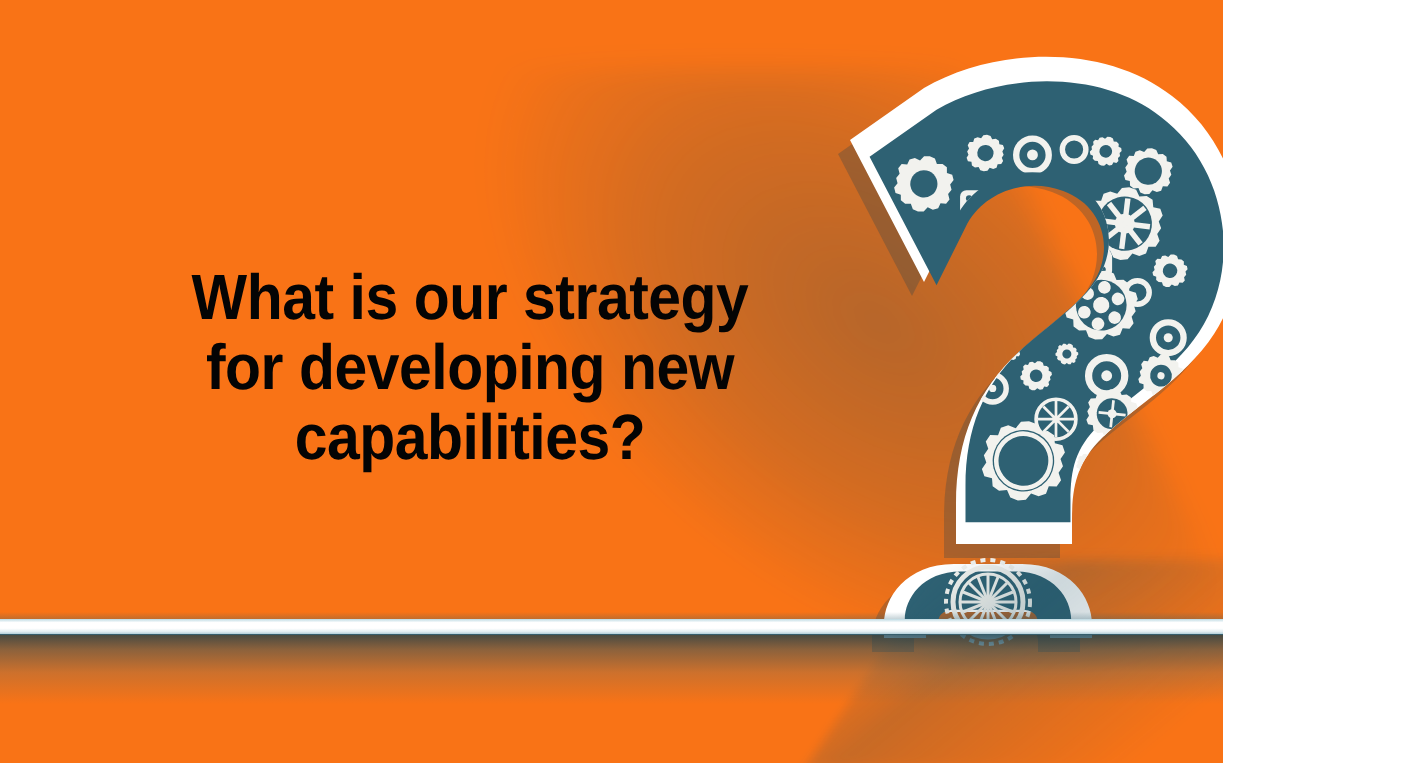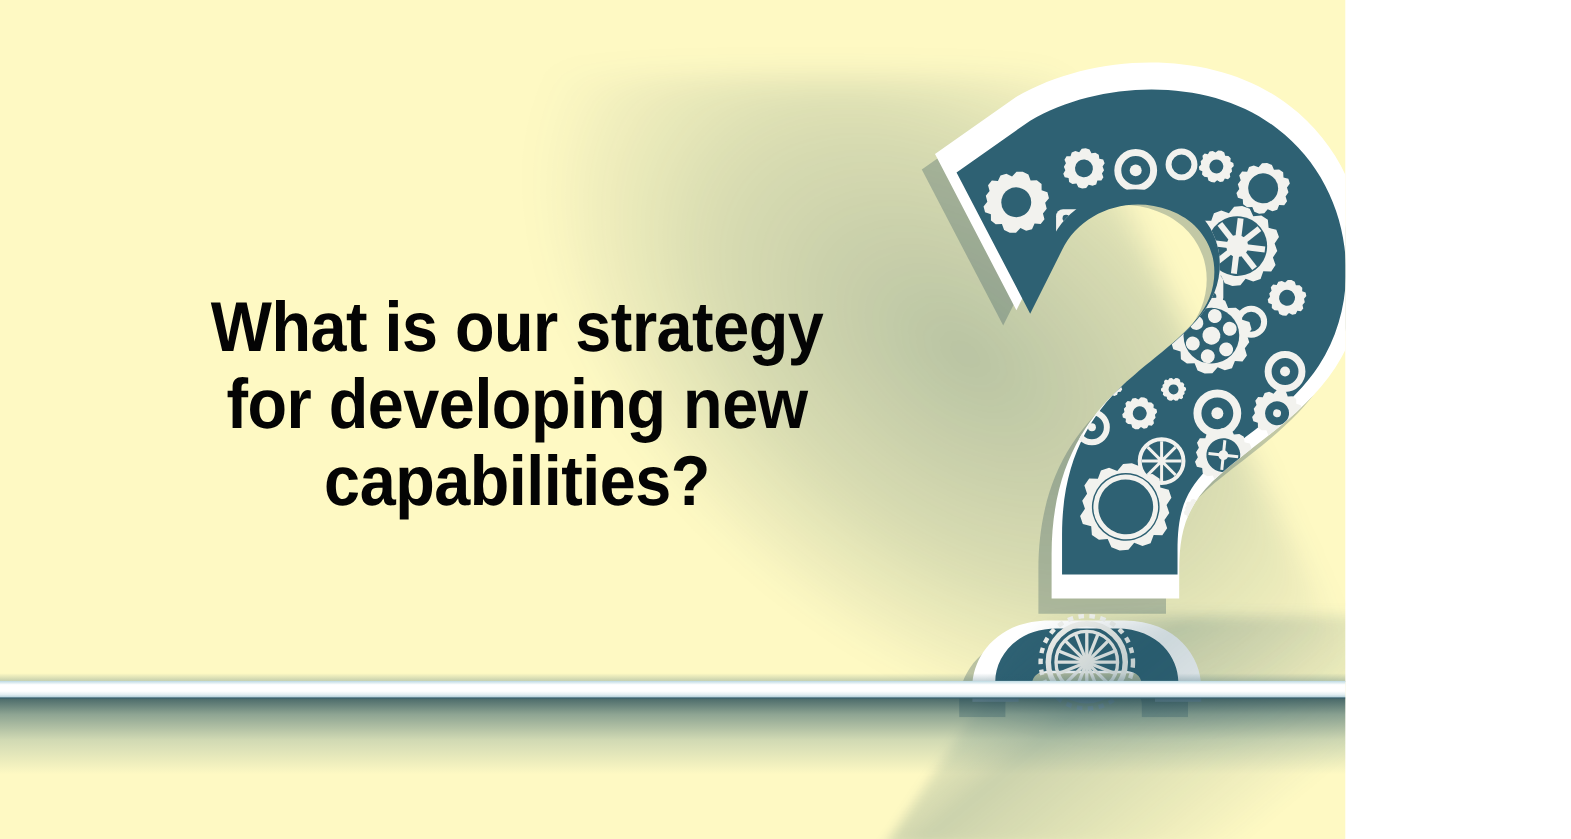--- a/index.html
+++ b/index.html
@@ -10,21 +10,21 @@
     width: 1428px;
     height: 763px;
     overflow: hidden;
     font-family: "Liberation Sans", sans-serif;
   }
 
   #slide {
     position: relative;
     width: 1223px;
     height: 763px;
-    background: #fef9c3;
+    background: #f97316;
     overflow: hidden;
   }
 
   
   .floor-shadow {
     position: absolute;
     left: 0;
     top: 634px;
     width: 1428px;
     height: 70px;

